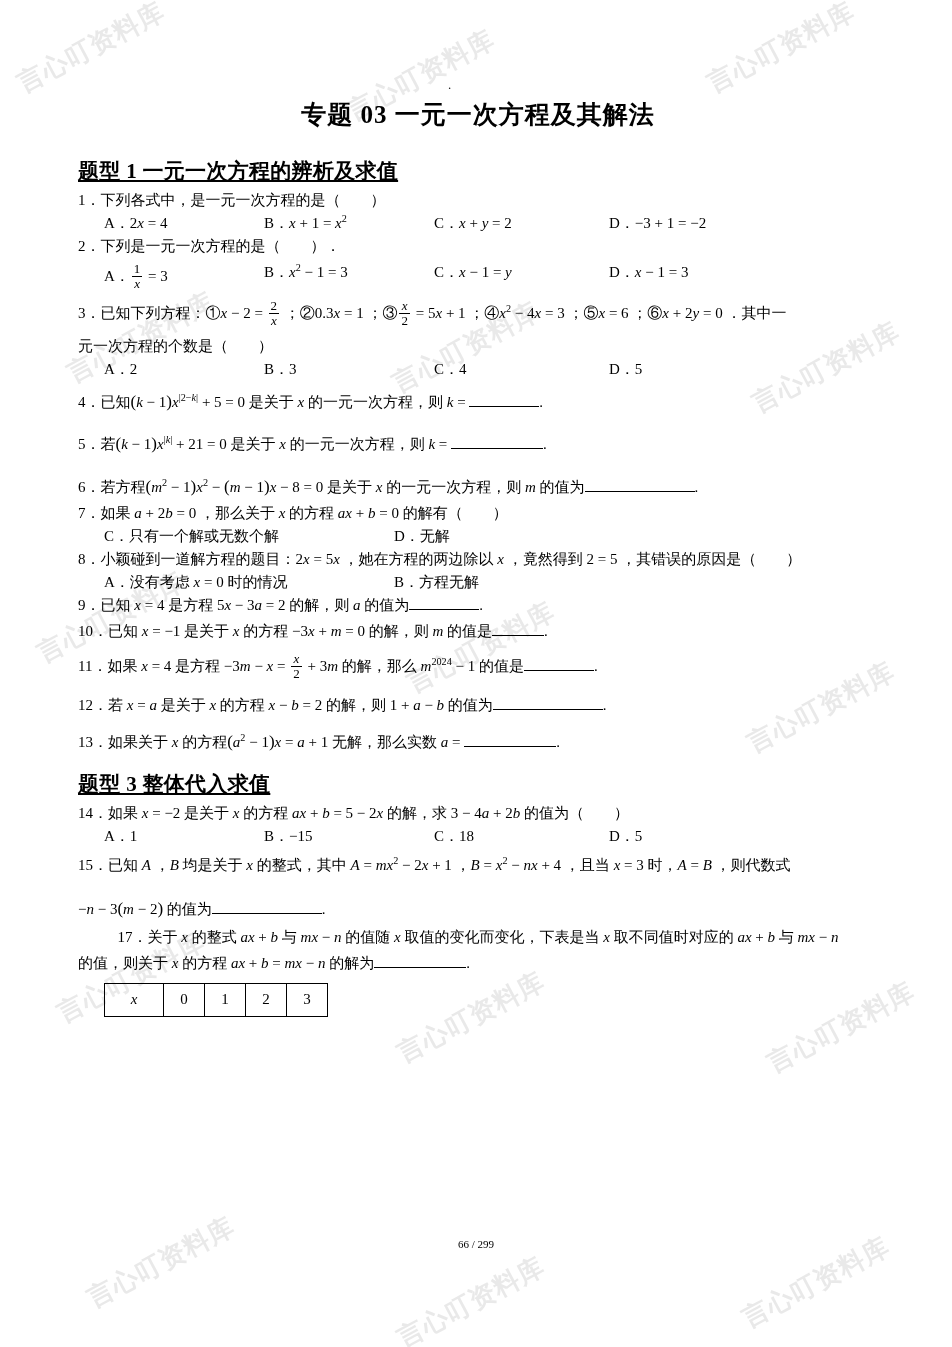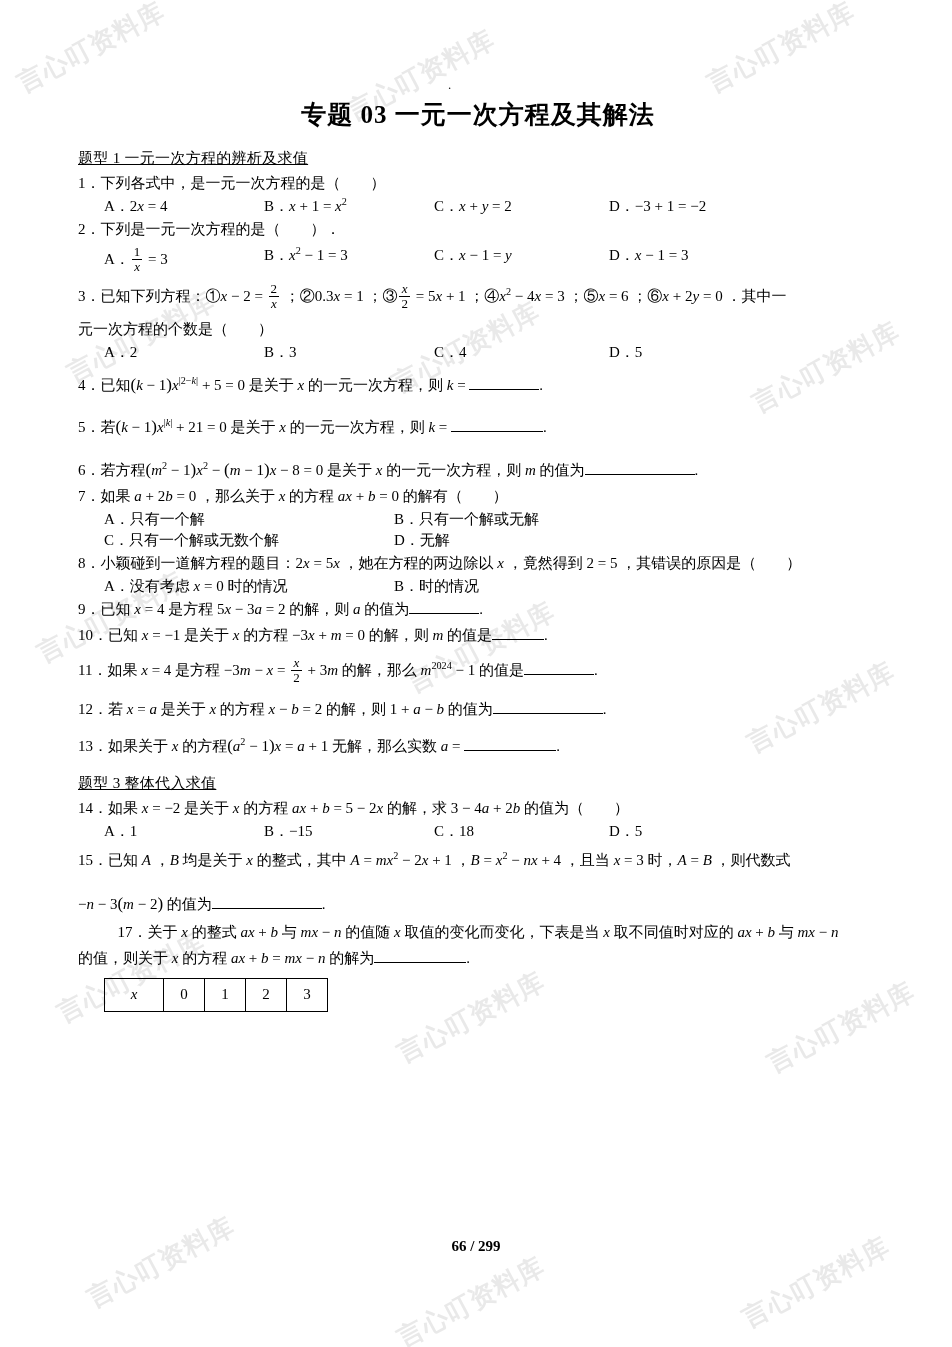--- a/index.html
+++ b/index.html
@@ -37,24 +37,24 @@
   }
   h1.doc-title {
     font-family: "Liberation Serif", serif;
     font-weight: bold;
     font-size: 25px;
     text-align: center;
     margin: 28px 0 10px 0;
     letter-spacing: 1px;
   }
   .section-head {
-    font-weight: normal;
-    font-size: 15px;
+    font-weight: bold;
+    font-size: 21px;
     text-decoration: underline;
-    margin: 18px 0 4px 0;
+    margin: 26px 0 4px 0;
     letter-spacing: 0.3px;
   }
   .q {
     font-size: 15px;
     line-height: 1.55;
     margin: 2px 0 2px 0;
     position: relative;
   }
   .opts {
     display: flex;
@@ -100,22 +100,22 @@
     font-size: 15px;
     vertical-align: middle;
   }
   table.vtab td.first { width: 56px; }
   .pagenum {
     position: absolute;
     left: 0;
     right: 0;
     top: 1238px;
     text-align: center;
-    font-size: 15px;
-    font-weight: bold;
+    font-size: 11px;
+    font-weight: normal;
     font-family: "Liberation Serif", serif;
   }
   
   .wm {
     position: absolute;
     font-family: "Liberation Sans", sans-serif;
     font-size: 26px;
     font-weight: bold;
     color: rgba(120,120,120,0.16);
     transform: rotate(-28deg);
@@ -192,34 +192,30 @@
 
     <div class="q" style="margin-top:16px;">
       6．若方程<span style="font-size:17px;">(</span><i class="v">m</i><sup>2</sup> − 1<span style="font-size:17px;">)</span><i class="v">x</i><sup>2</sup> − <span style="font-size:17px;">(</span><i class="v">m</i> − 1<span style="font-size:17px;">)</span><i class="v">x</i> − 8 = 0 是关于 <i class="v">x</i> 的一元一次方程，则 <i class="v">m</i> 的值为<span class="blank b-xl"></span>.
     </div>
 
 
     <div class="q">
       7．如果 <i class="v">a</i> + 2<i class="v">b</i> = 0 ，那么关于 <i class="v">x</i> 的方程 <i class="v">ax</i> + <i class="v">b</i> = 0 的解有（　　）
     </div>
     <div class="opts wide2">
-      <div class="opt-a">A．只有一个解</div>
-      <div class="opt-b">B．只有一个解或无解</div>
-    </div>
-    <div class="opts wide2">
       <div class="opt-a">C．只有一个解或无数个解</div>
       <div class="opt-b">D．无解</div>
     </div>
 
     <div class="q">
       8．小颖碰到一道解方程的题目：2<i class="v">x</i> = 5<i class="v">x</i> ，她在方程的两边除以 <i class="v">x</i> ，竟然得到 2 = 5 ，其错误的原因是（　　）
     </div>
     <div class="opts wide2">
       <div class="opt-a">A．没有考虑 <i class="v">x</i> = 0 时的情况</div>
-      <div class="opt-b">B．时的情况</div>
+      <div class="opt-b">B．方程无解</div>
     </div>
 
     <div class="q">
       9．已知 <i class="v">x</i> = 4 是方程 5<i class="v">x</i> − 3<i class="v">a</i> = 2 的解，则 <i class="v">a</i> 的值为<span class="blank b-md"></span>.
     </div>
 
     <div class="q">
       10．已知 <i class="v">x</i> = −1 是关于 <i class="v">x</i> 的方程 −3<i class="v">x</i> + <i class="v">m</i> = 0 的解，则 <i class="v">m</i> 的值是<span class="blank b-sm"></span>.
     </div>
 

